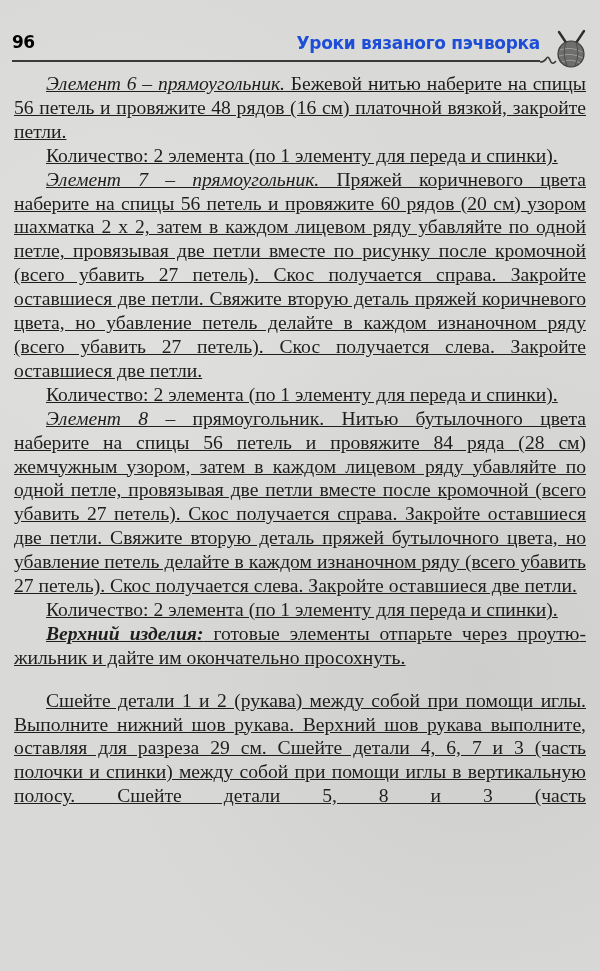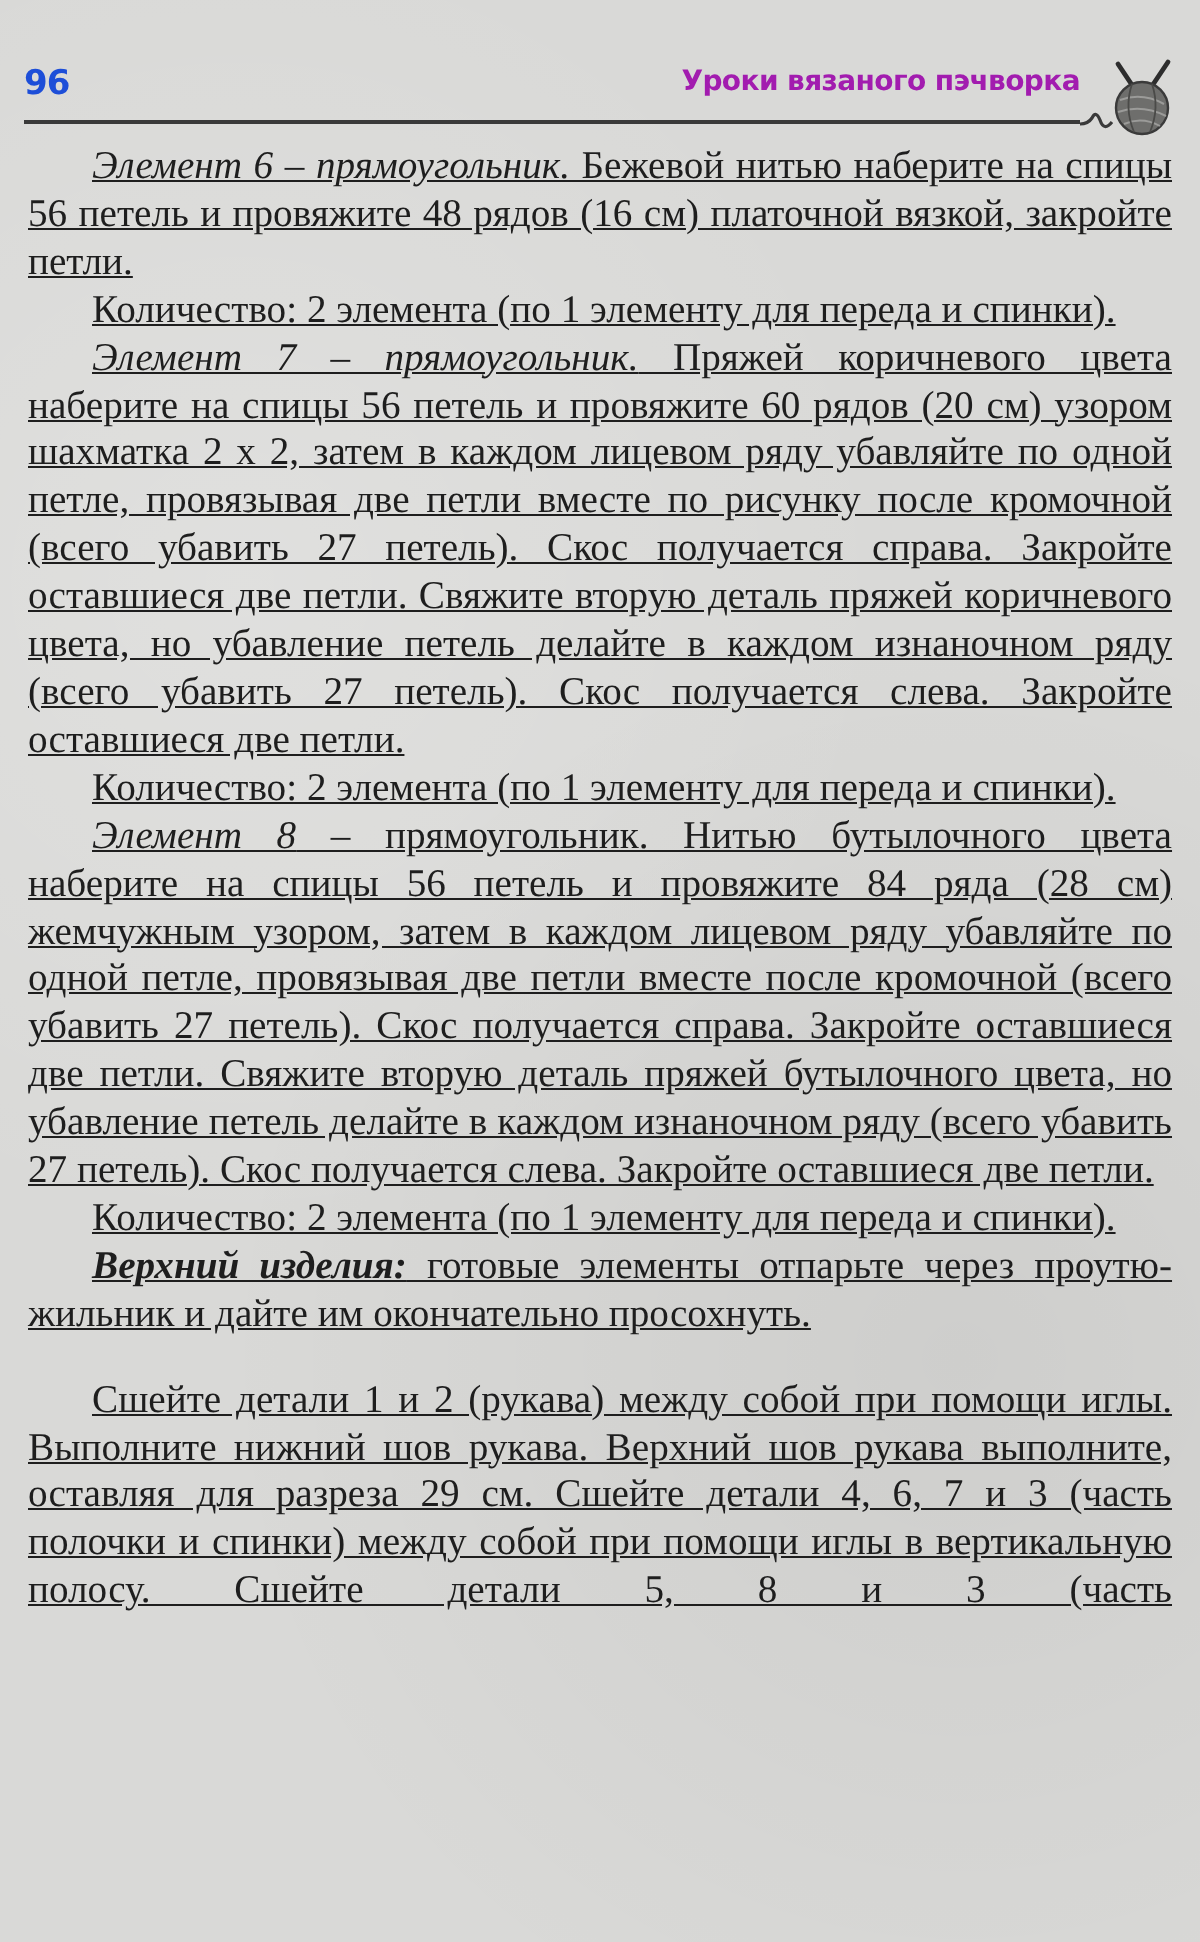--- a/index.html
+++ b/index.html
@@ -32,31 +32,31 @@
       height: 30px;
       border-bottom: 2px solid #3a3a3a;
     }
     .page-number {
       position: absolute;
       left: 0;
       top: 2px;
       font-family: "DejaVu Sans", "Liberation Sans", sans-serif;
       font-weight: bold;
       font-size: 17px;
-      color: #1d4ed8;
+      color: #000000;
       letter-spacing: -0.5px;
     }
     .book-title {
       position: absolute;
       right: 0;
       top: 3px;
       font-family: "DejaVu Sans", "Liberation Sans", sans-serif;
       font-weight: bold;
-      font-size: 14px;
-      color: #a21caf;
+      font-size: 17px;
+      color: #1d4ed8;
       letter-spacing: -0.3px;
     }
     .yarn-icon {
       position: absolute;
       left: 540px;
       top: 28px;
       width: 54px;
       height: 42px;
     }
     .content {

